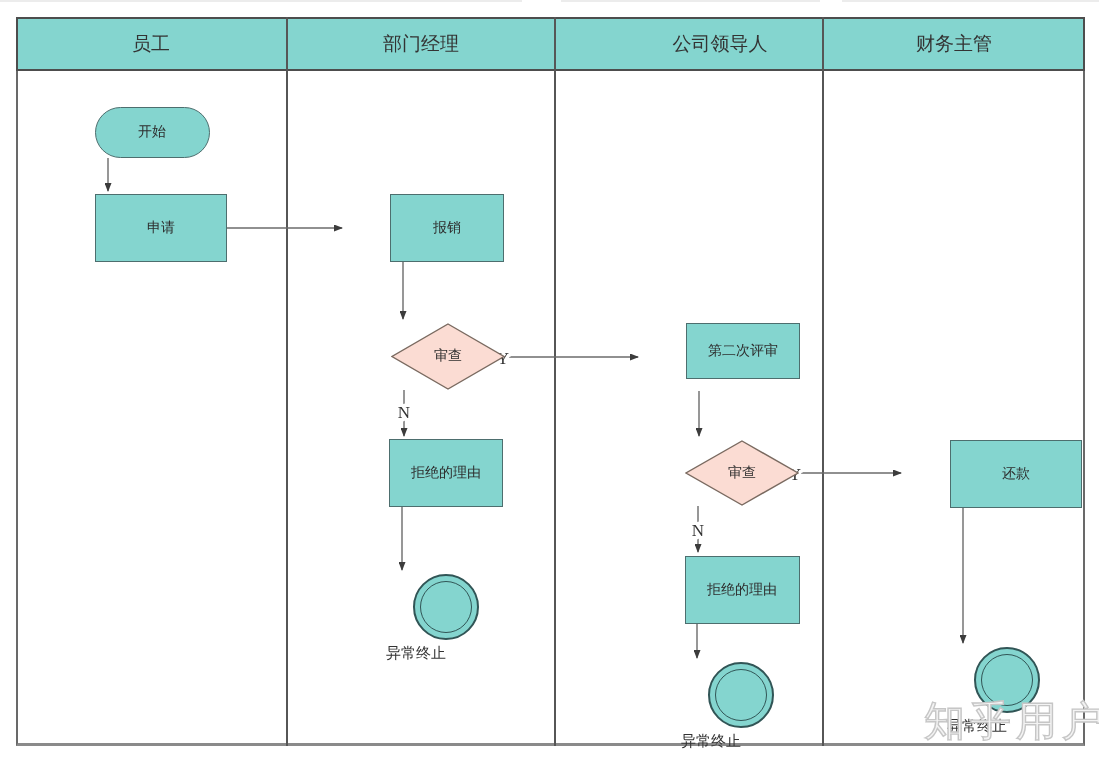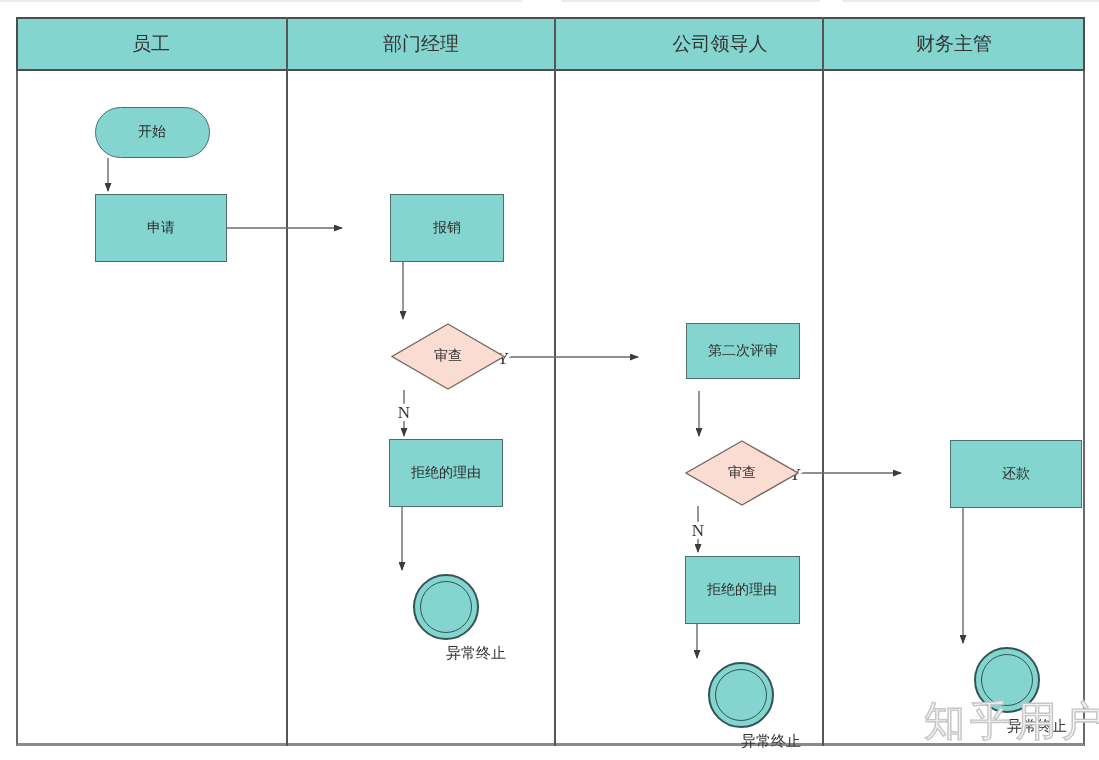--- a/index.html
+++ b/index.html
@@ -34,21 +34,21 @@
   }
   #nodes-layer{position:absolute;left:0;top:0;width:100%;height:100%;z-index:3;pointer-events:none;margin-left:44px;}
   .node{position:absolute;box-sizing:border-box;display:flex;align-items:center;justify-content:center;z-index:3;}
   .box{background:var(--fill);border:1.4px solid var(--border);}
   .nlabel{font-size:14px;color:#2d2d2d;white-space:nowrap;}
   .decision{background:transparent;border:none;}
   .decision svg{position:absolute;left:0;top:0;}
   .decision .nlabel{position:relative;z-index:1;}
   .end{border-radius:50%;background:var(--fill);border:2px solid var(--ringborder);}
   .end-inner{position:absolute;inset:5px;border-radius:50%;border:1.4px solid var(--ringborder);}
-  .end-label{position:absolute;width:120px;text-align:right;font-size:15px;color:#333;z-index:6;white-space:nowrap;}
+  .end-label{position:absolute;width:120px;text-align:left;font-size:15px;color:#333;z-index:6;white-space:nowrap;}
   .watermark{
     position:absolute;left:924px;top:694px;z-index:5;white-space:nowrap;
     font-size:41px;letter-spacing:5px;color:#f3f3f3;
     -webkit-text-stroke:1.4px #c6c6c6;
   }
 </style>
 </head>
 <body>
 
 <div class="canvas" style="--fill: #84d5cf; --border: #4d6e6e; --ringborder: #315556;">

